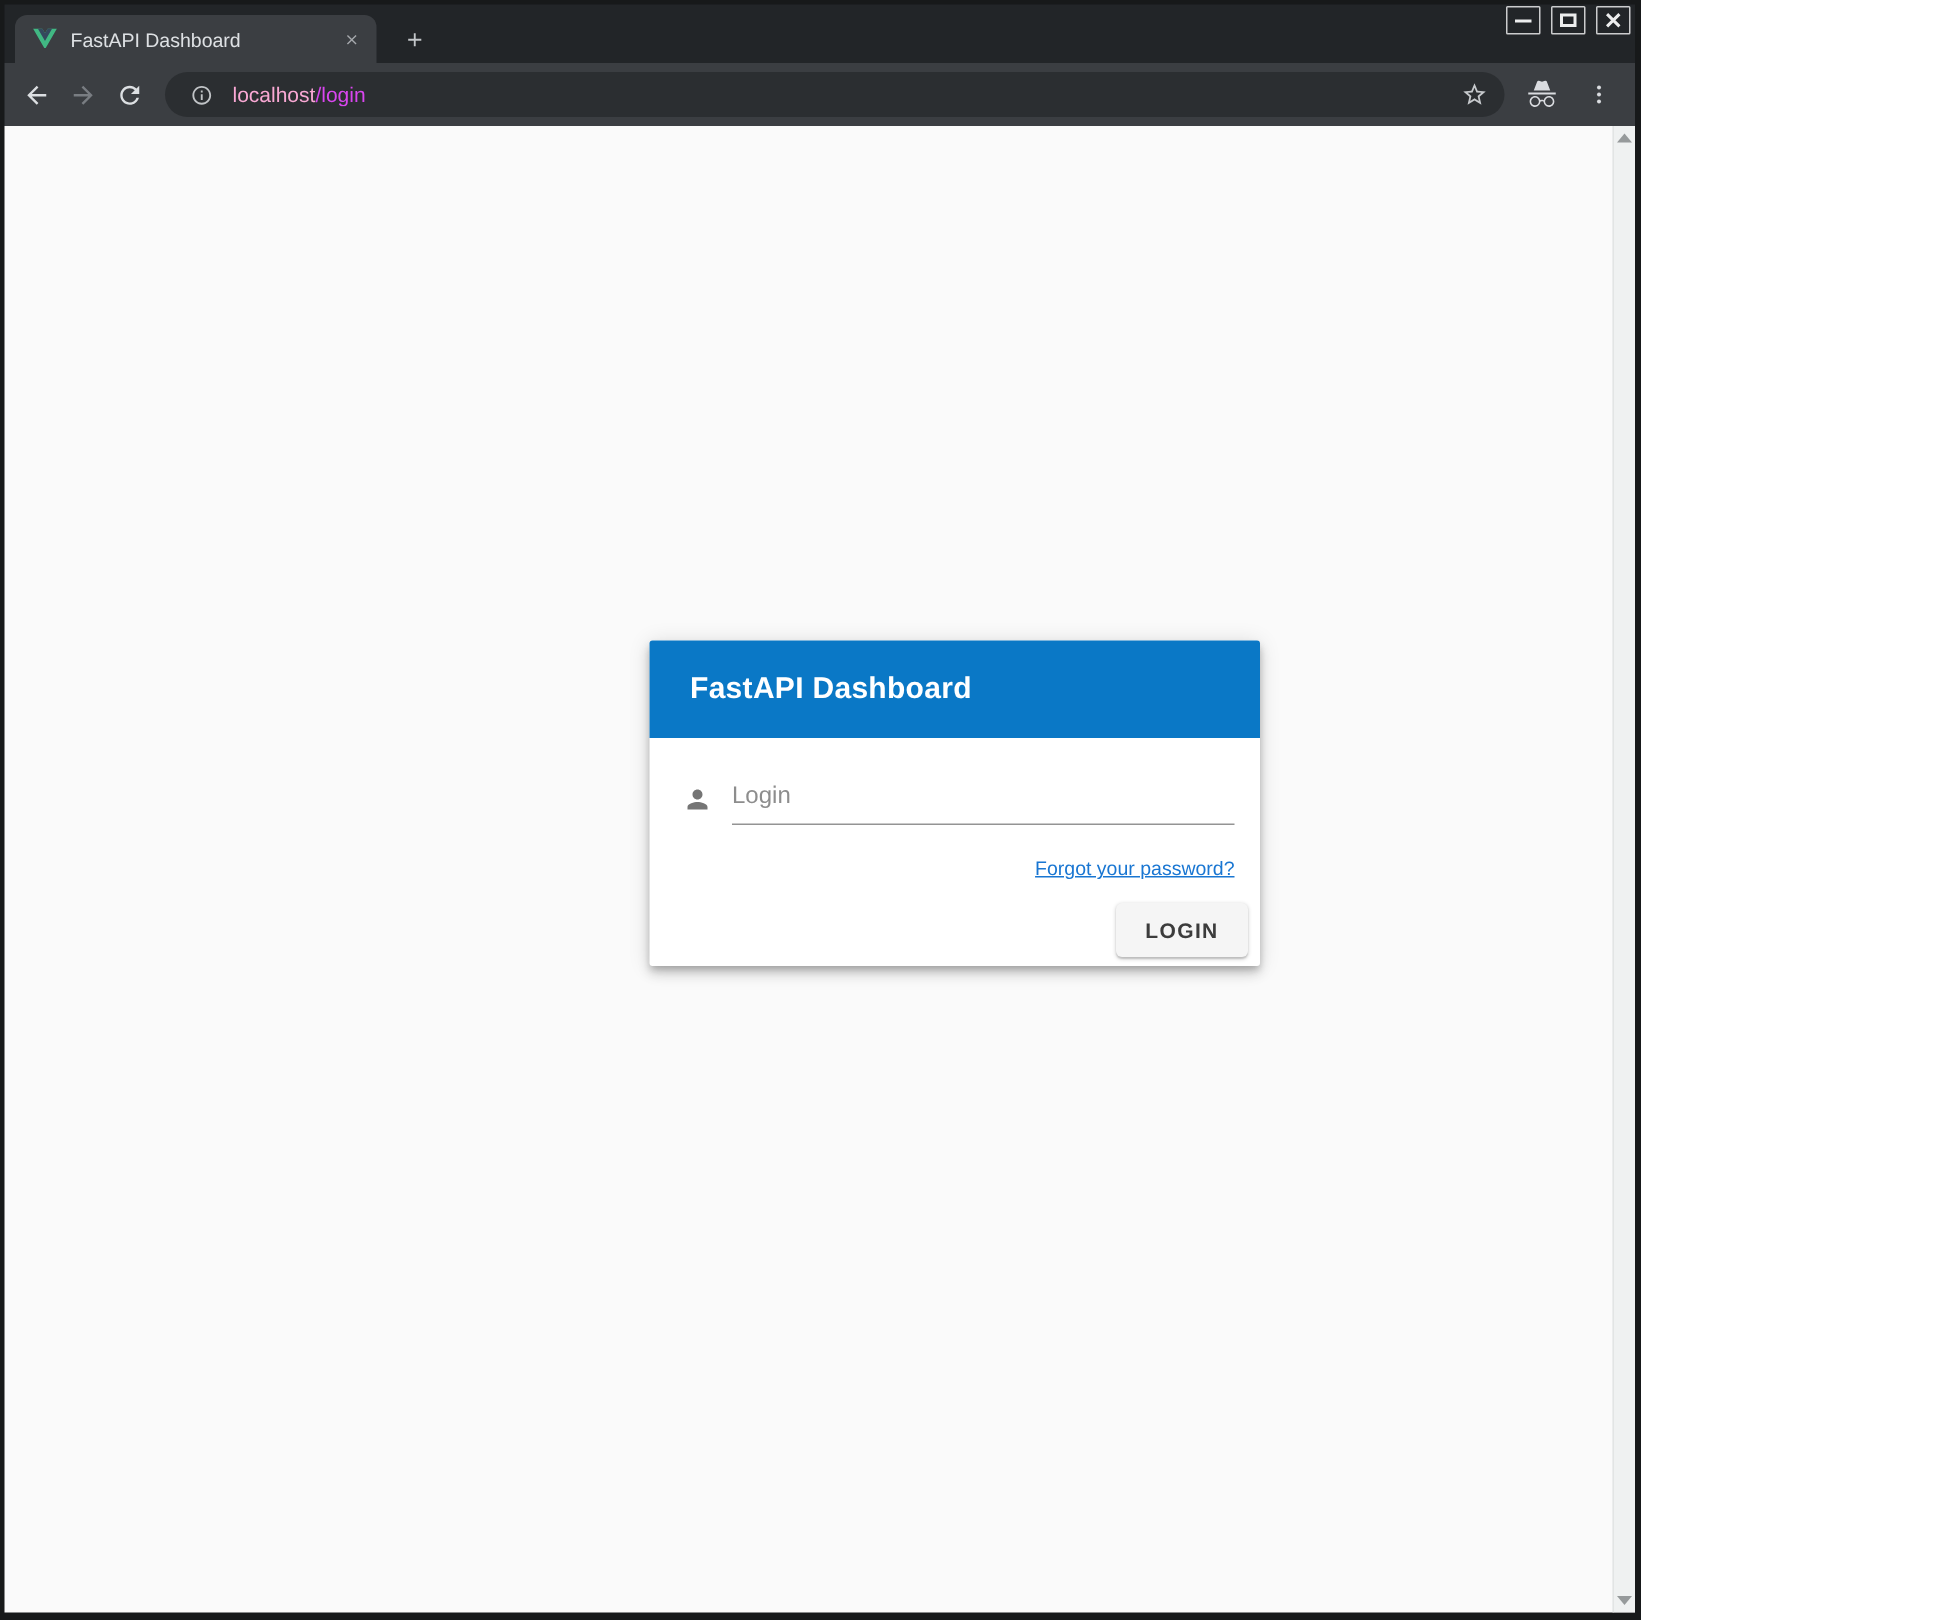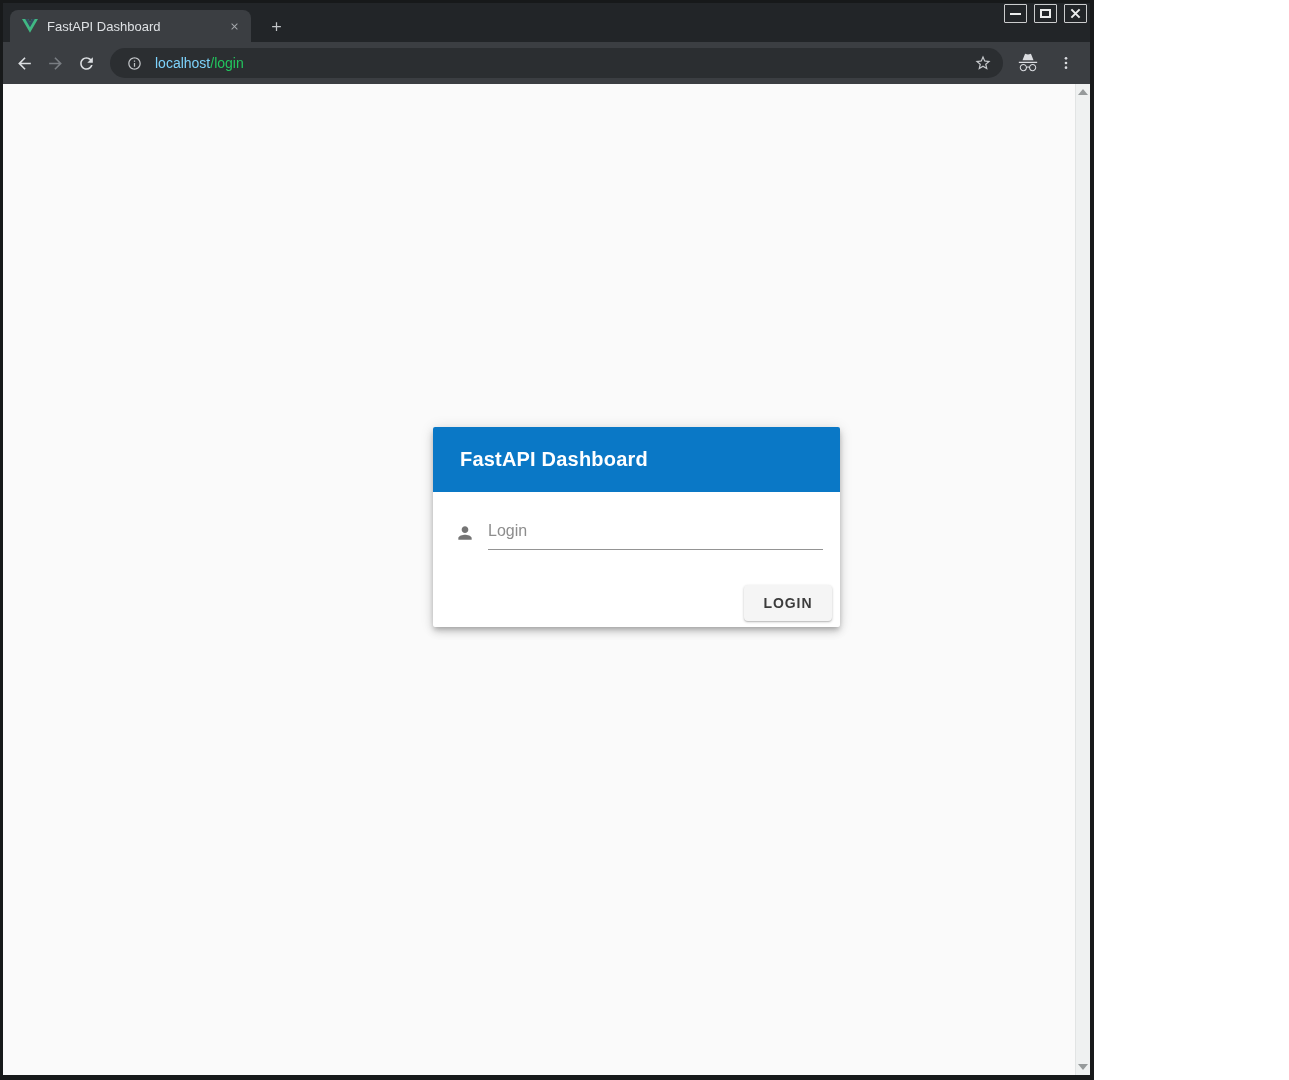--- a/index.html
+++ b/index.html
@@ -63,22 +63,22 @@
   .icon-disabled { fill:#797d82; }
 
   .addressbar {
     flex:1; height:30px; margin:0 7px 0 8px; background:#2b2e31;
     border-radius:15px; display:flex; align-items:center; padding:0 7px 0 11px;
     min-width:0;
   }
   .addr-info { width:27px; height:27px; display:flex; align-items:center; justify-content:center; border-radius:50%; cursor:pointer; flex:0 0 auto;}
   .addr-info svg { width:15px; height:15px; fill:#c0c3c6; }
   .url { flex:1; font-size:14px; margin-left:7px; white-space:nowrap; overflow:hidden; }
-  .url .host { color:#7dd3fc; }
-  .url .path { color:#22c55e; }
+  .url .host { color:#f9a8d4; }
+  .url .path { color:#d946ef; }
   .addr-star { width:27px; height:27px; display:flex; align-items:center; justify-content:center; border-radius:50%; cursor:pointer; flex:0 0 auto; }
   .addr-star svg { width:18px; height:18px; fill:#c6c9cc; }
 
   .toolbar-right { display:flex; align-items:center; gap:10px; flex:0 0 auto; margin-left:4px; }
   .incognito-badge { width:28px; height:28px; display:flex; align-items:center; justify-content:center; }
   .incognito-badge svg { width:22px; height:22px; fill:#dadce0; }
   .menu-btn { width:28px; height:28px; display:flex; align-items:center; justify-content:center; border-radius:50%; cursor:pointer; }
   .menu-btn svg { width:16px; height:16px; fill:#dadce0; }
 
   
@@ -227,20 +227,23 @@
       </div>
       <div class="card-body">
         <div class="field-row">
           <span class="field-icon">
             <svg viewBox="0 0 24 24">
                 <path d="M12 12c2.21 0 4-1.79 4-4s-1.79-4-4-4-4 1.79-4 4 1.79 4 4 4zm0 2c-2.67 0-8 1.34-8 4v2h16v-2c0-2.66-5.33-4-8-4z"></path>
               </svg>
           </span>
           <input class="field-input" type="text" placeholder="Login" style="">
         </div>
+        <div class="forgot-row">
+          <a class="forgot-link">Forgot your password?</a>
+        </div>
       </div>
       <div class="card-actions">
         <button class="login-btn">LOGIN</button>
       </div>
     </div>
 
     <div class="scrollbar">
       <span class="scroll-arrow up"></span>
       <span class="scroll-arrow down"></span>
     </div>

